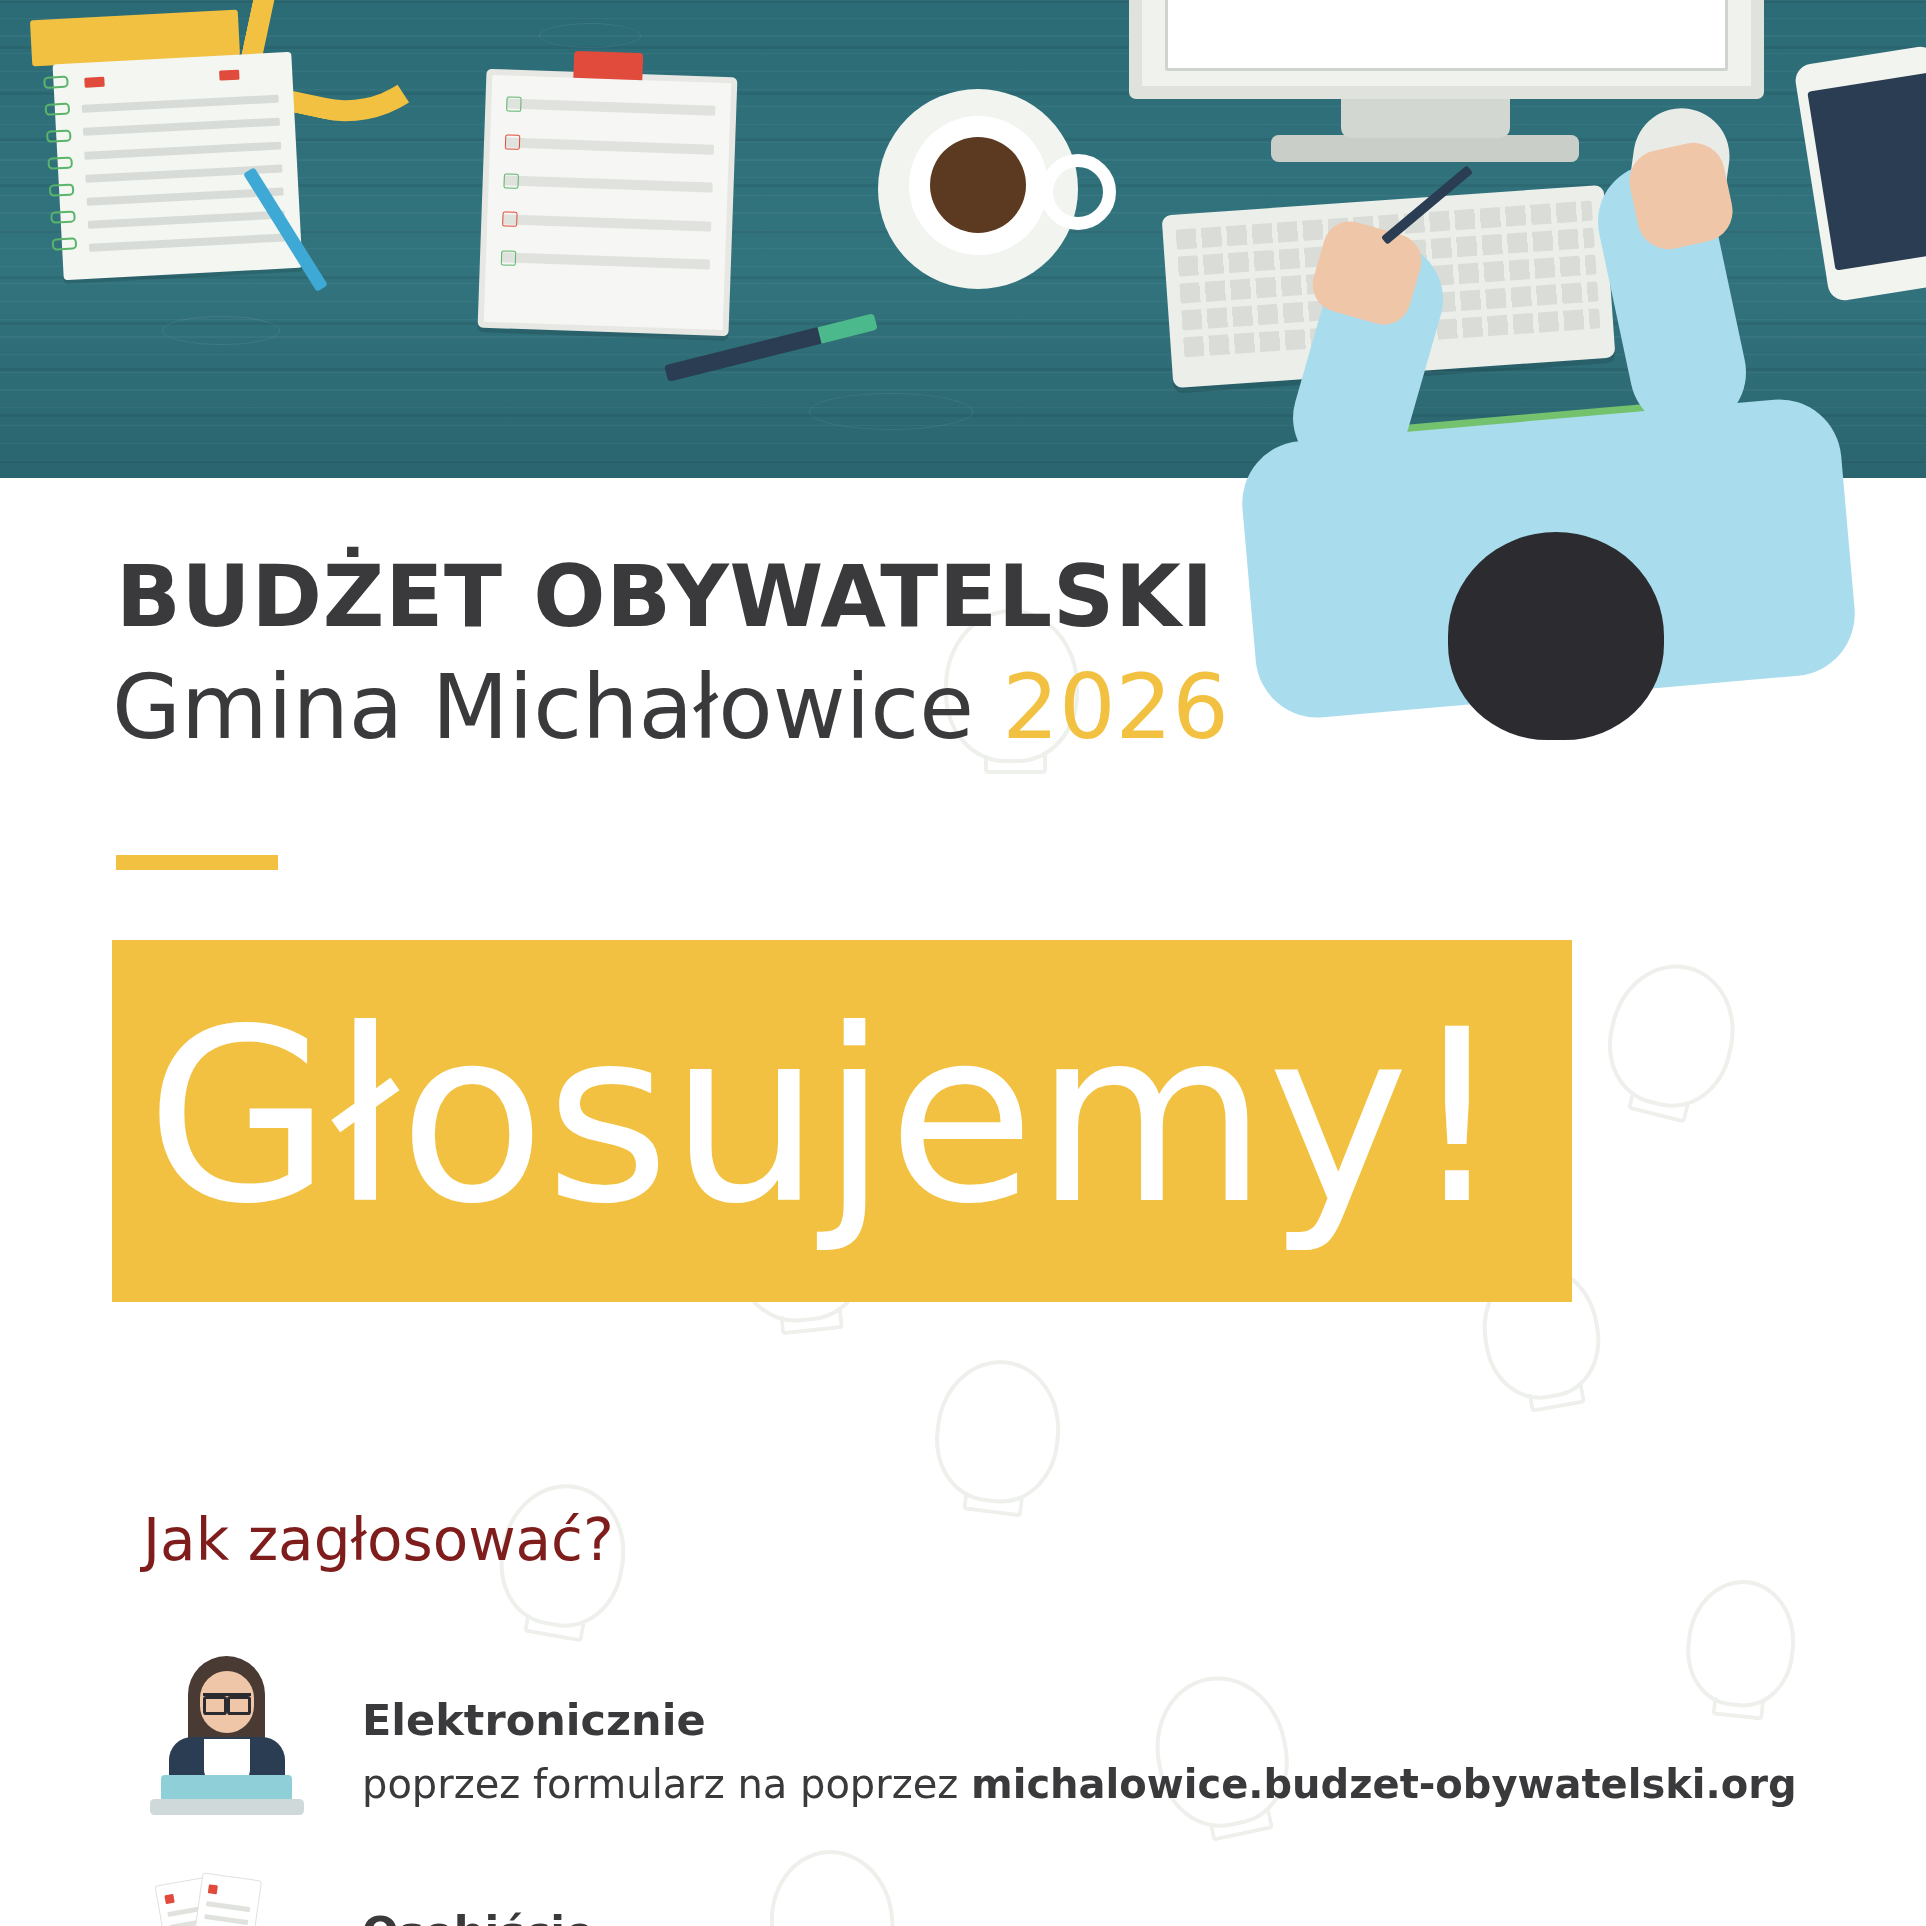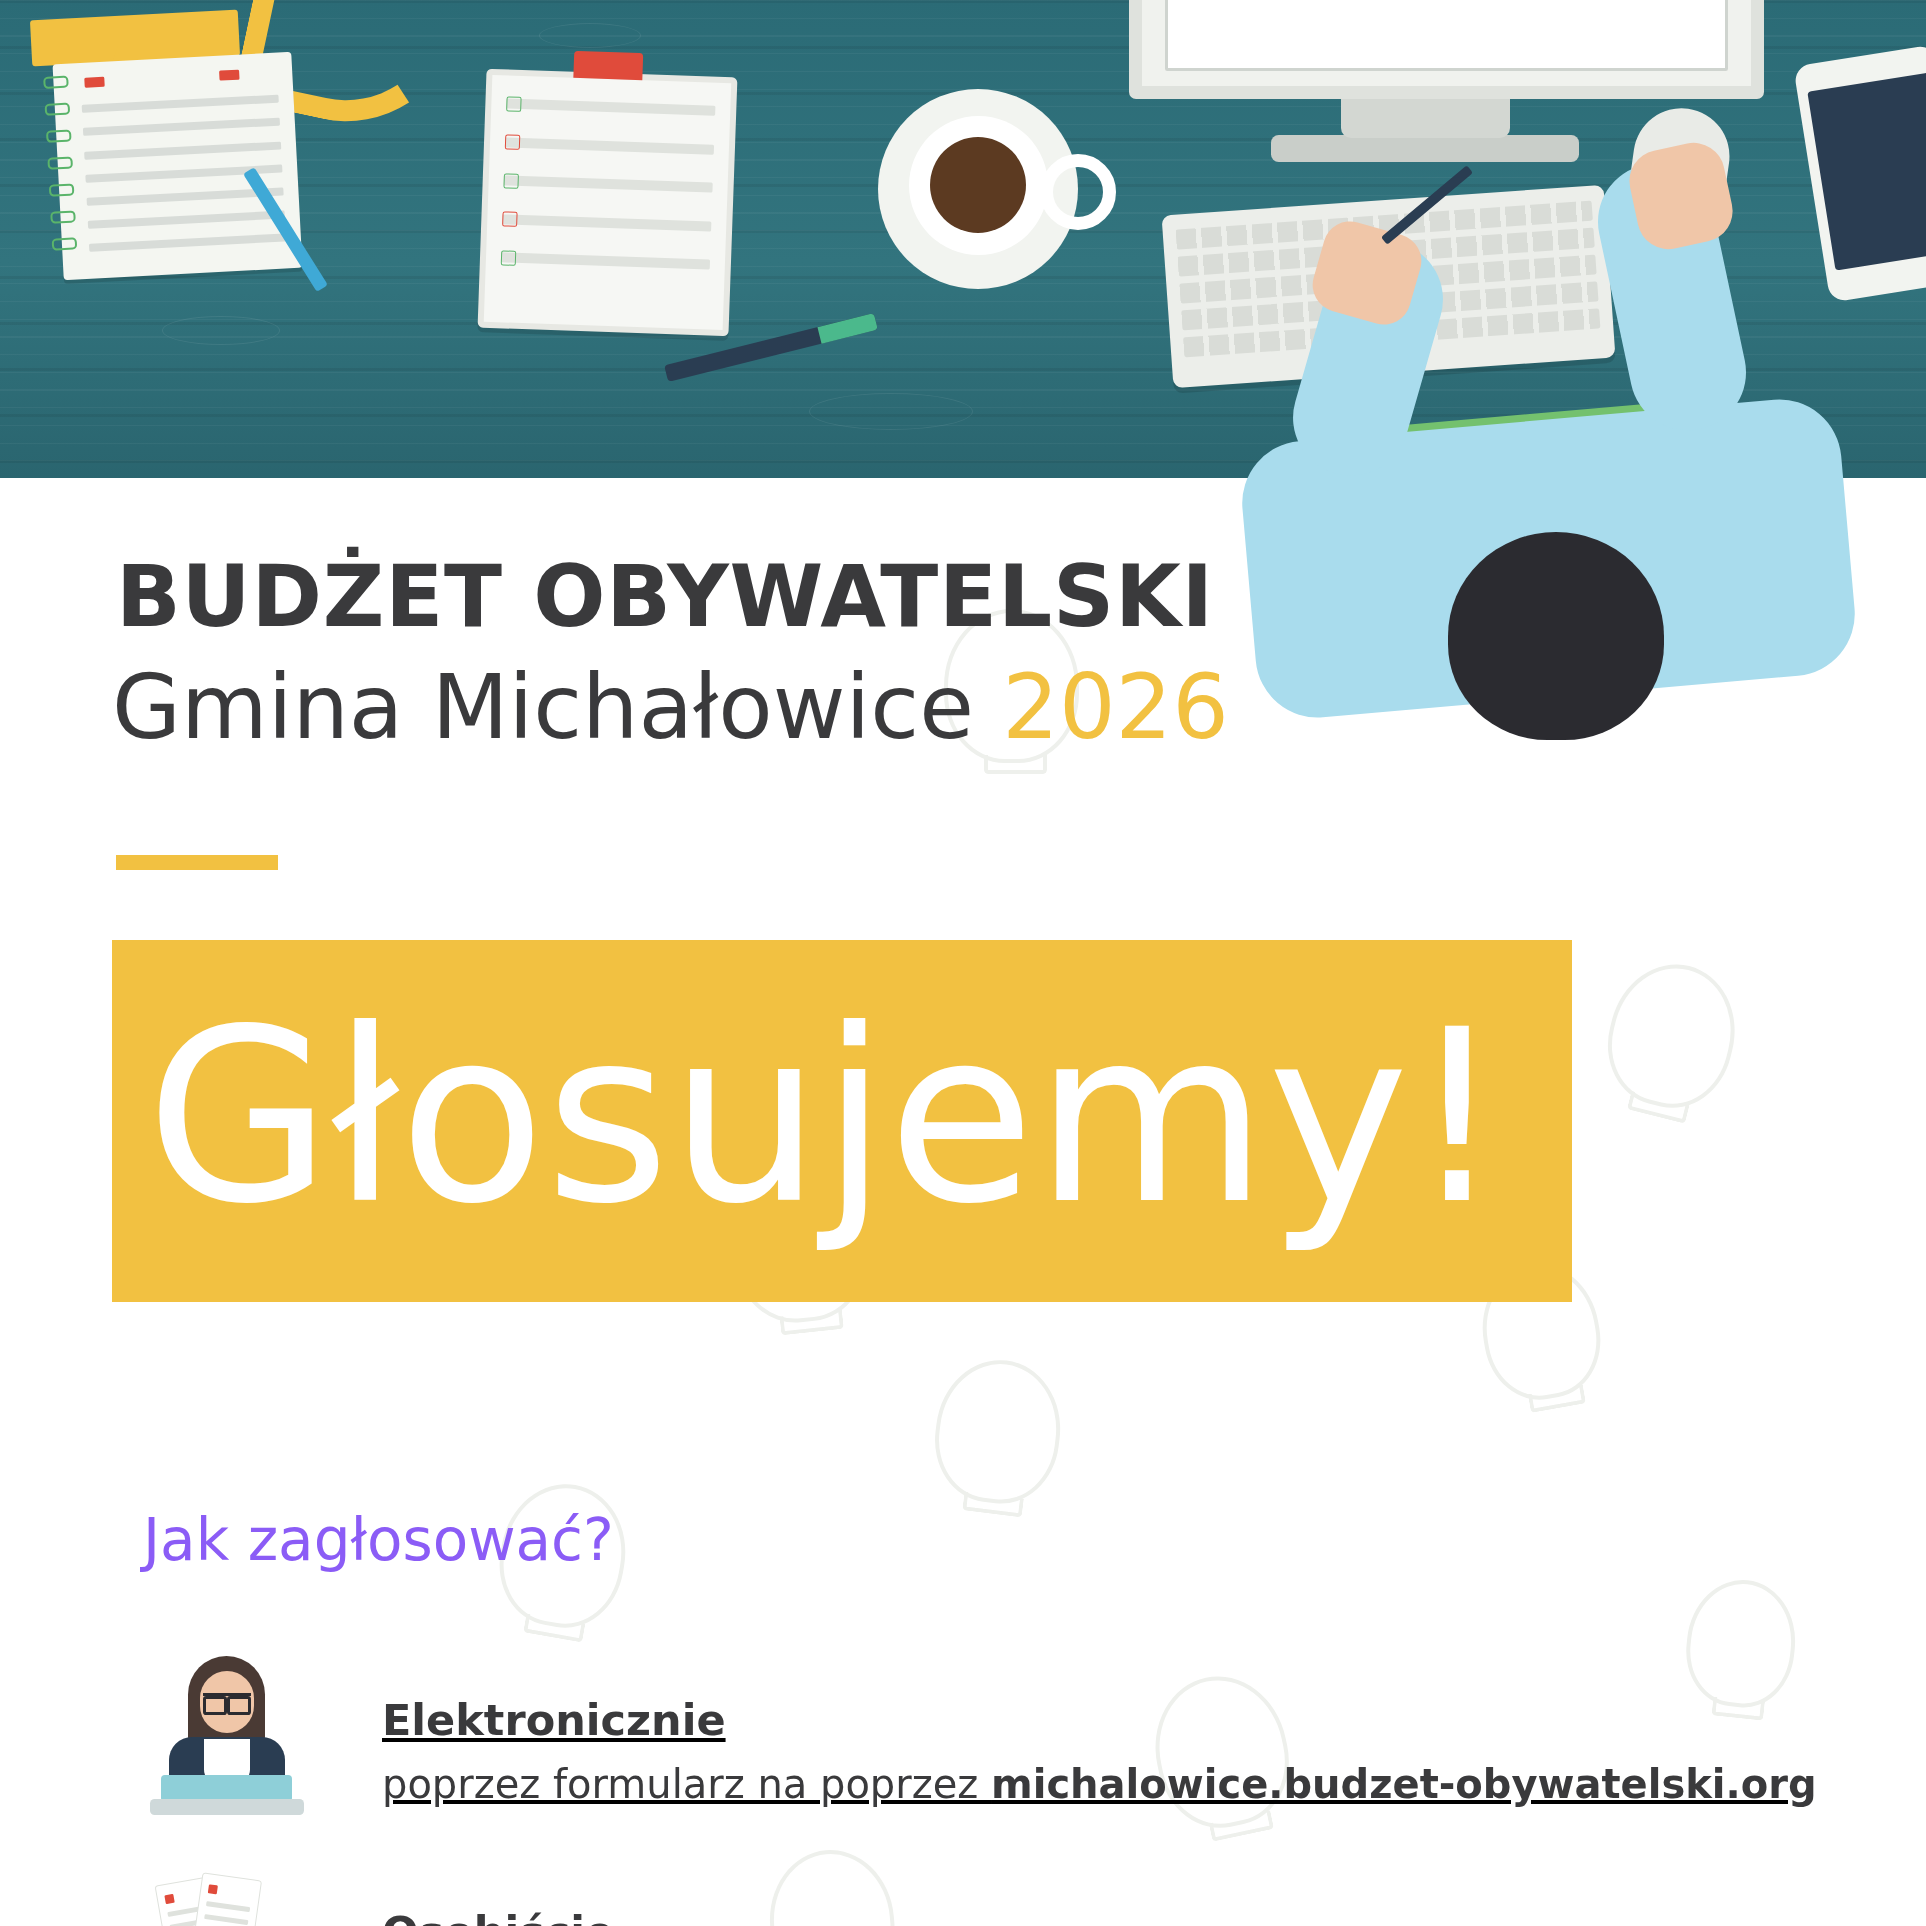--- a/index.html
+++ b/index.html
@@ -437,30 +437,29 @@
     left: 112px; top: 1329px;
     font-size: 81px;
     color: #3a3a3c;
     font-family: "DejaVu Sans", sans-serif;
   }
 
   .how-q {
     position: absolute;
     left: 143px; top: 1506px;
     font-size: 58px;
-    color: #8b5cf6;
+    color: #7f1d1d;
     font-family: "DejaVu Sans", sans-serif;
     text-align: center;
   }
 
   .method {
     position: absolute;
-    left: 382px;
+    left: 362px;
     width: 1502px;
-    text-decoration: underline;
   }
   .method .m-title {
     font-size: 43px;
     font-weight: bold;
     color: #3a3a3c;
     font-family: "DejaVu Sans", sans-serif;
     margin-bottom: 10px;
   }
   .method .m-text {
     font-size: 40px;

